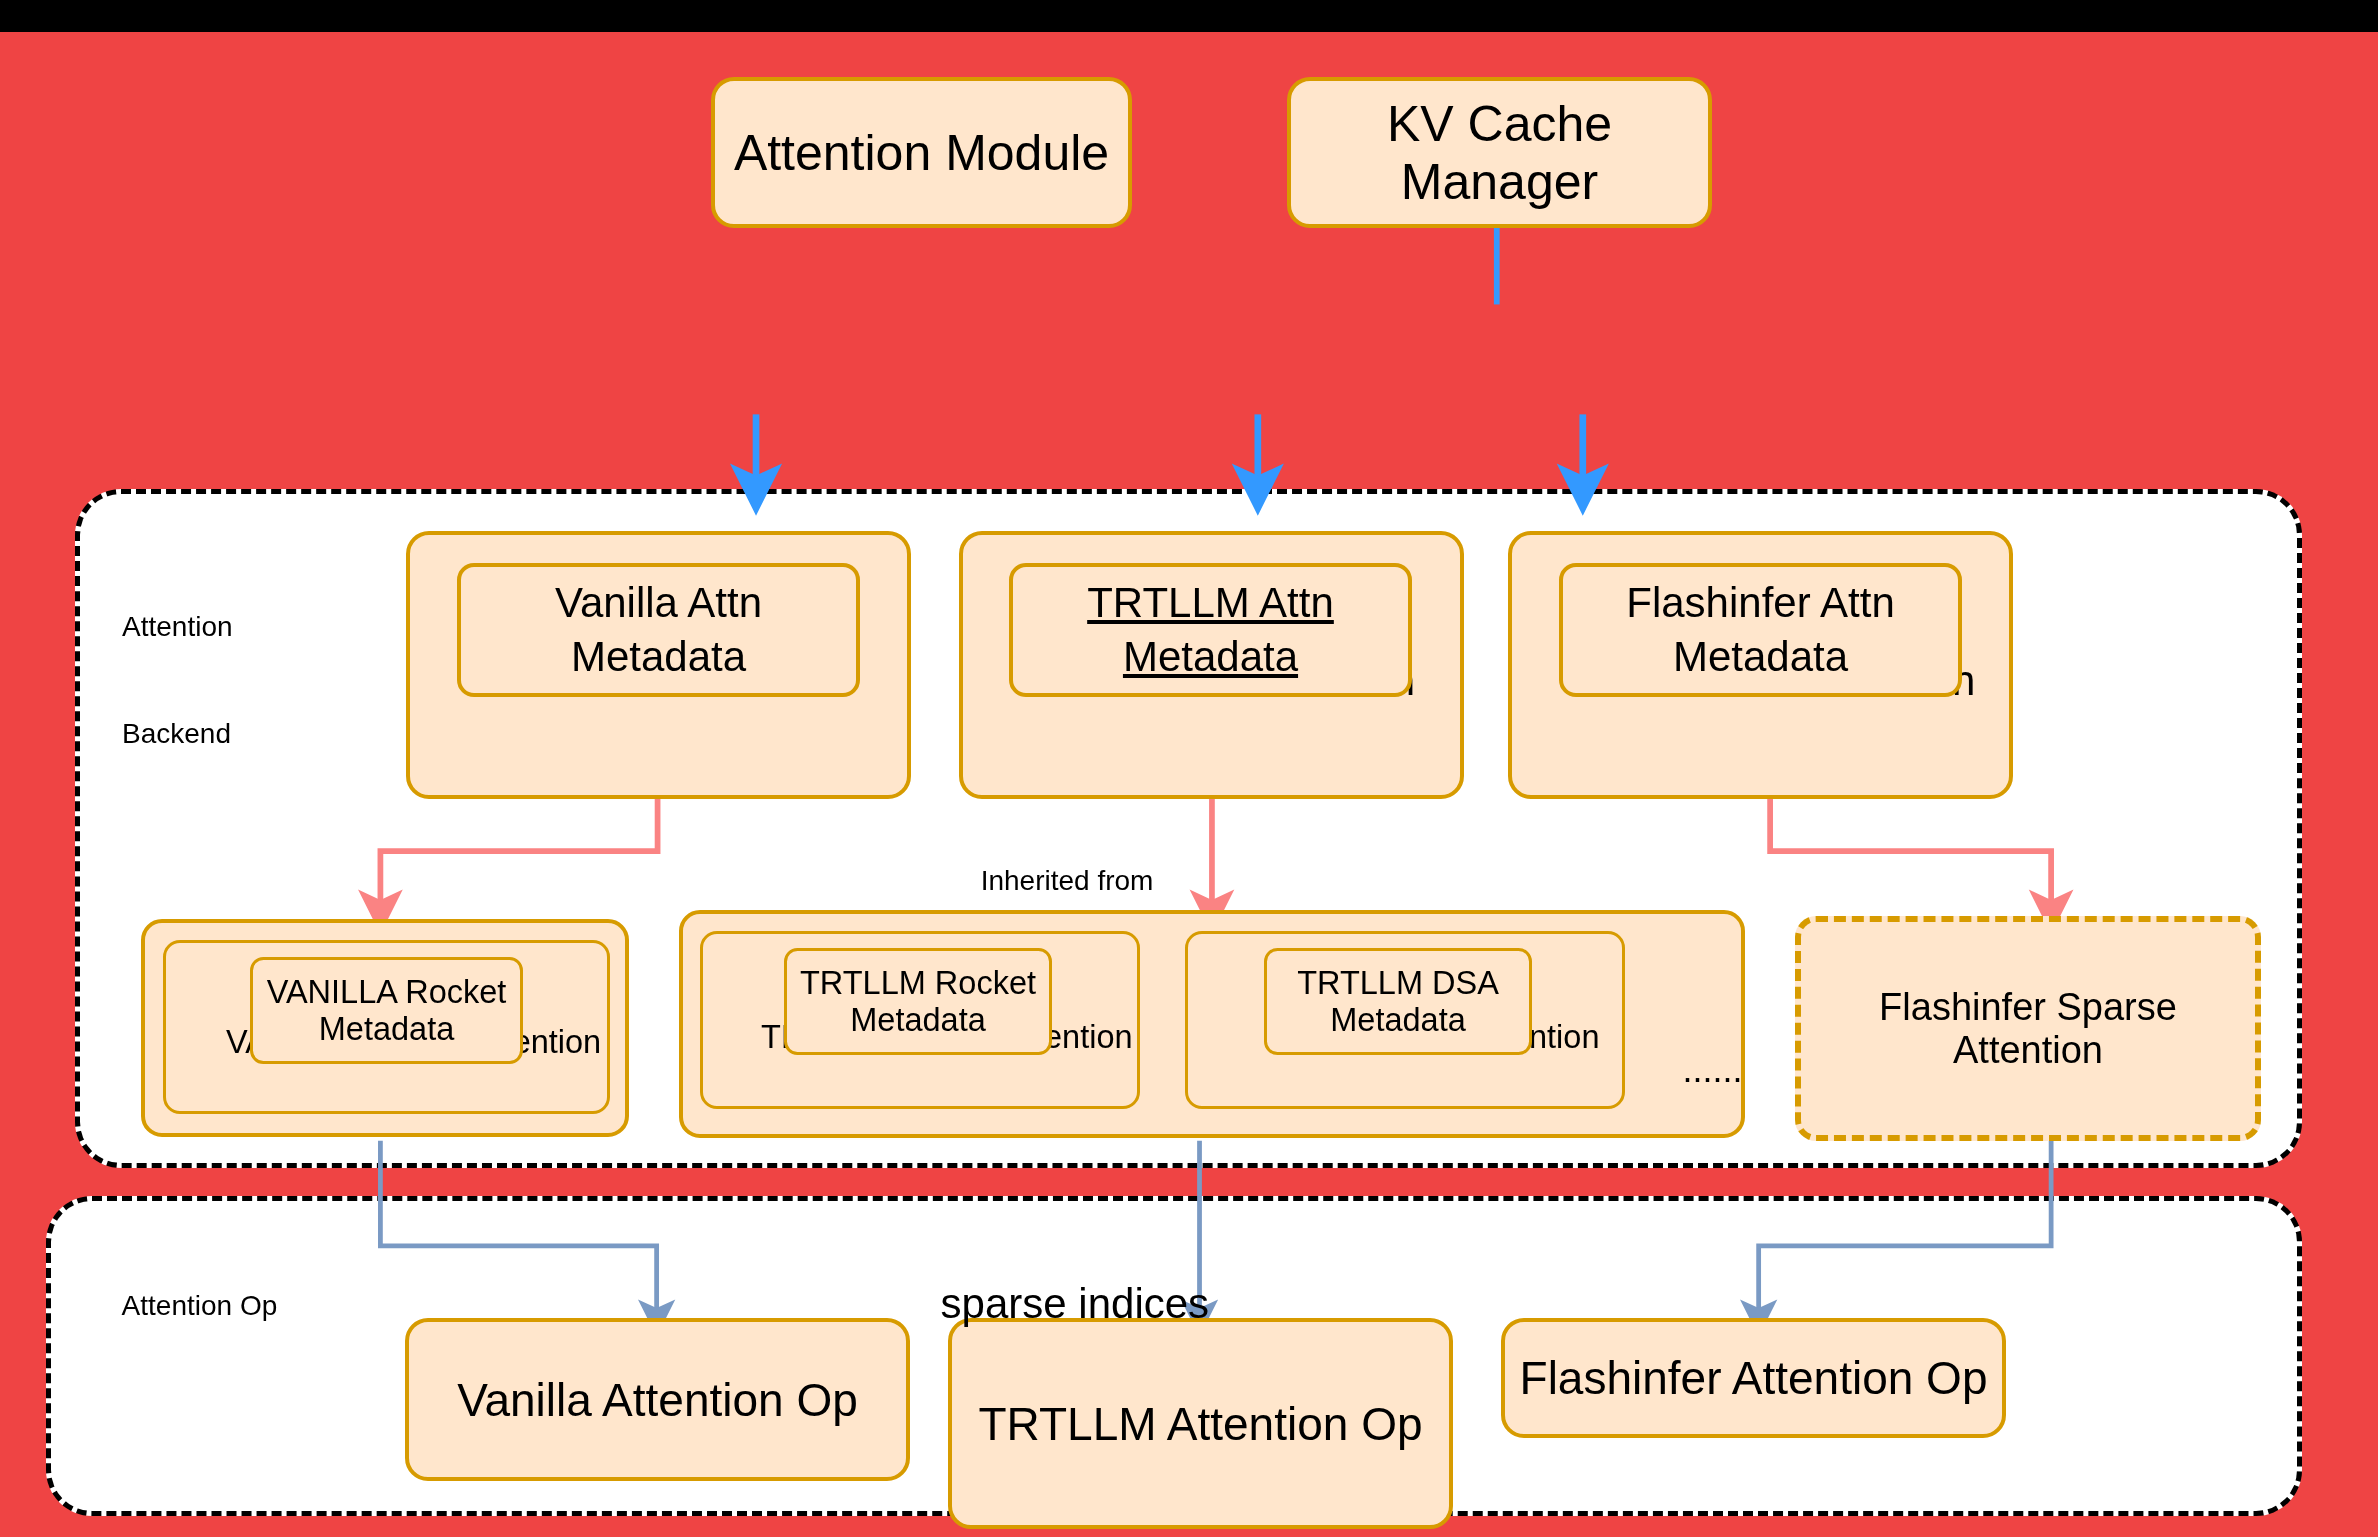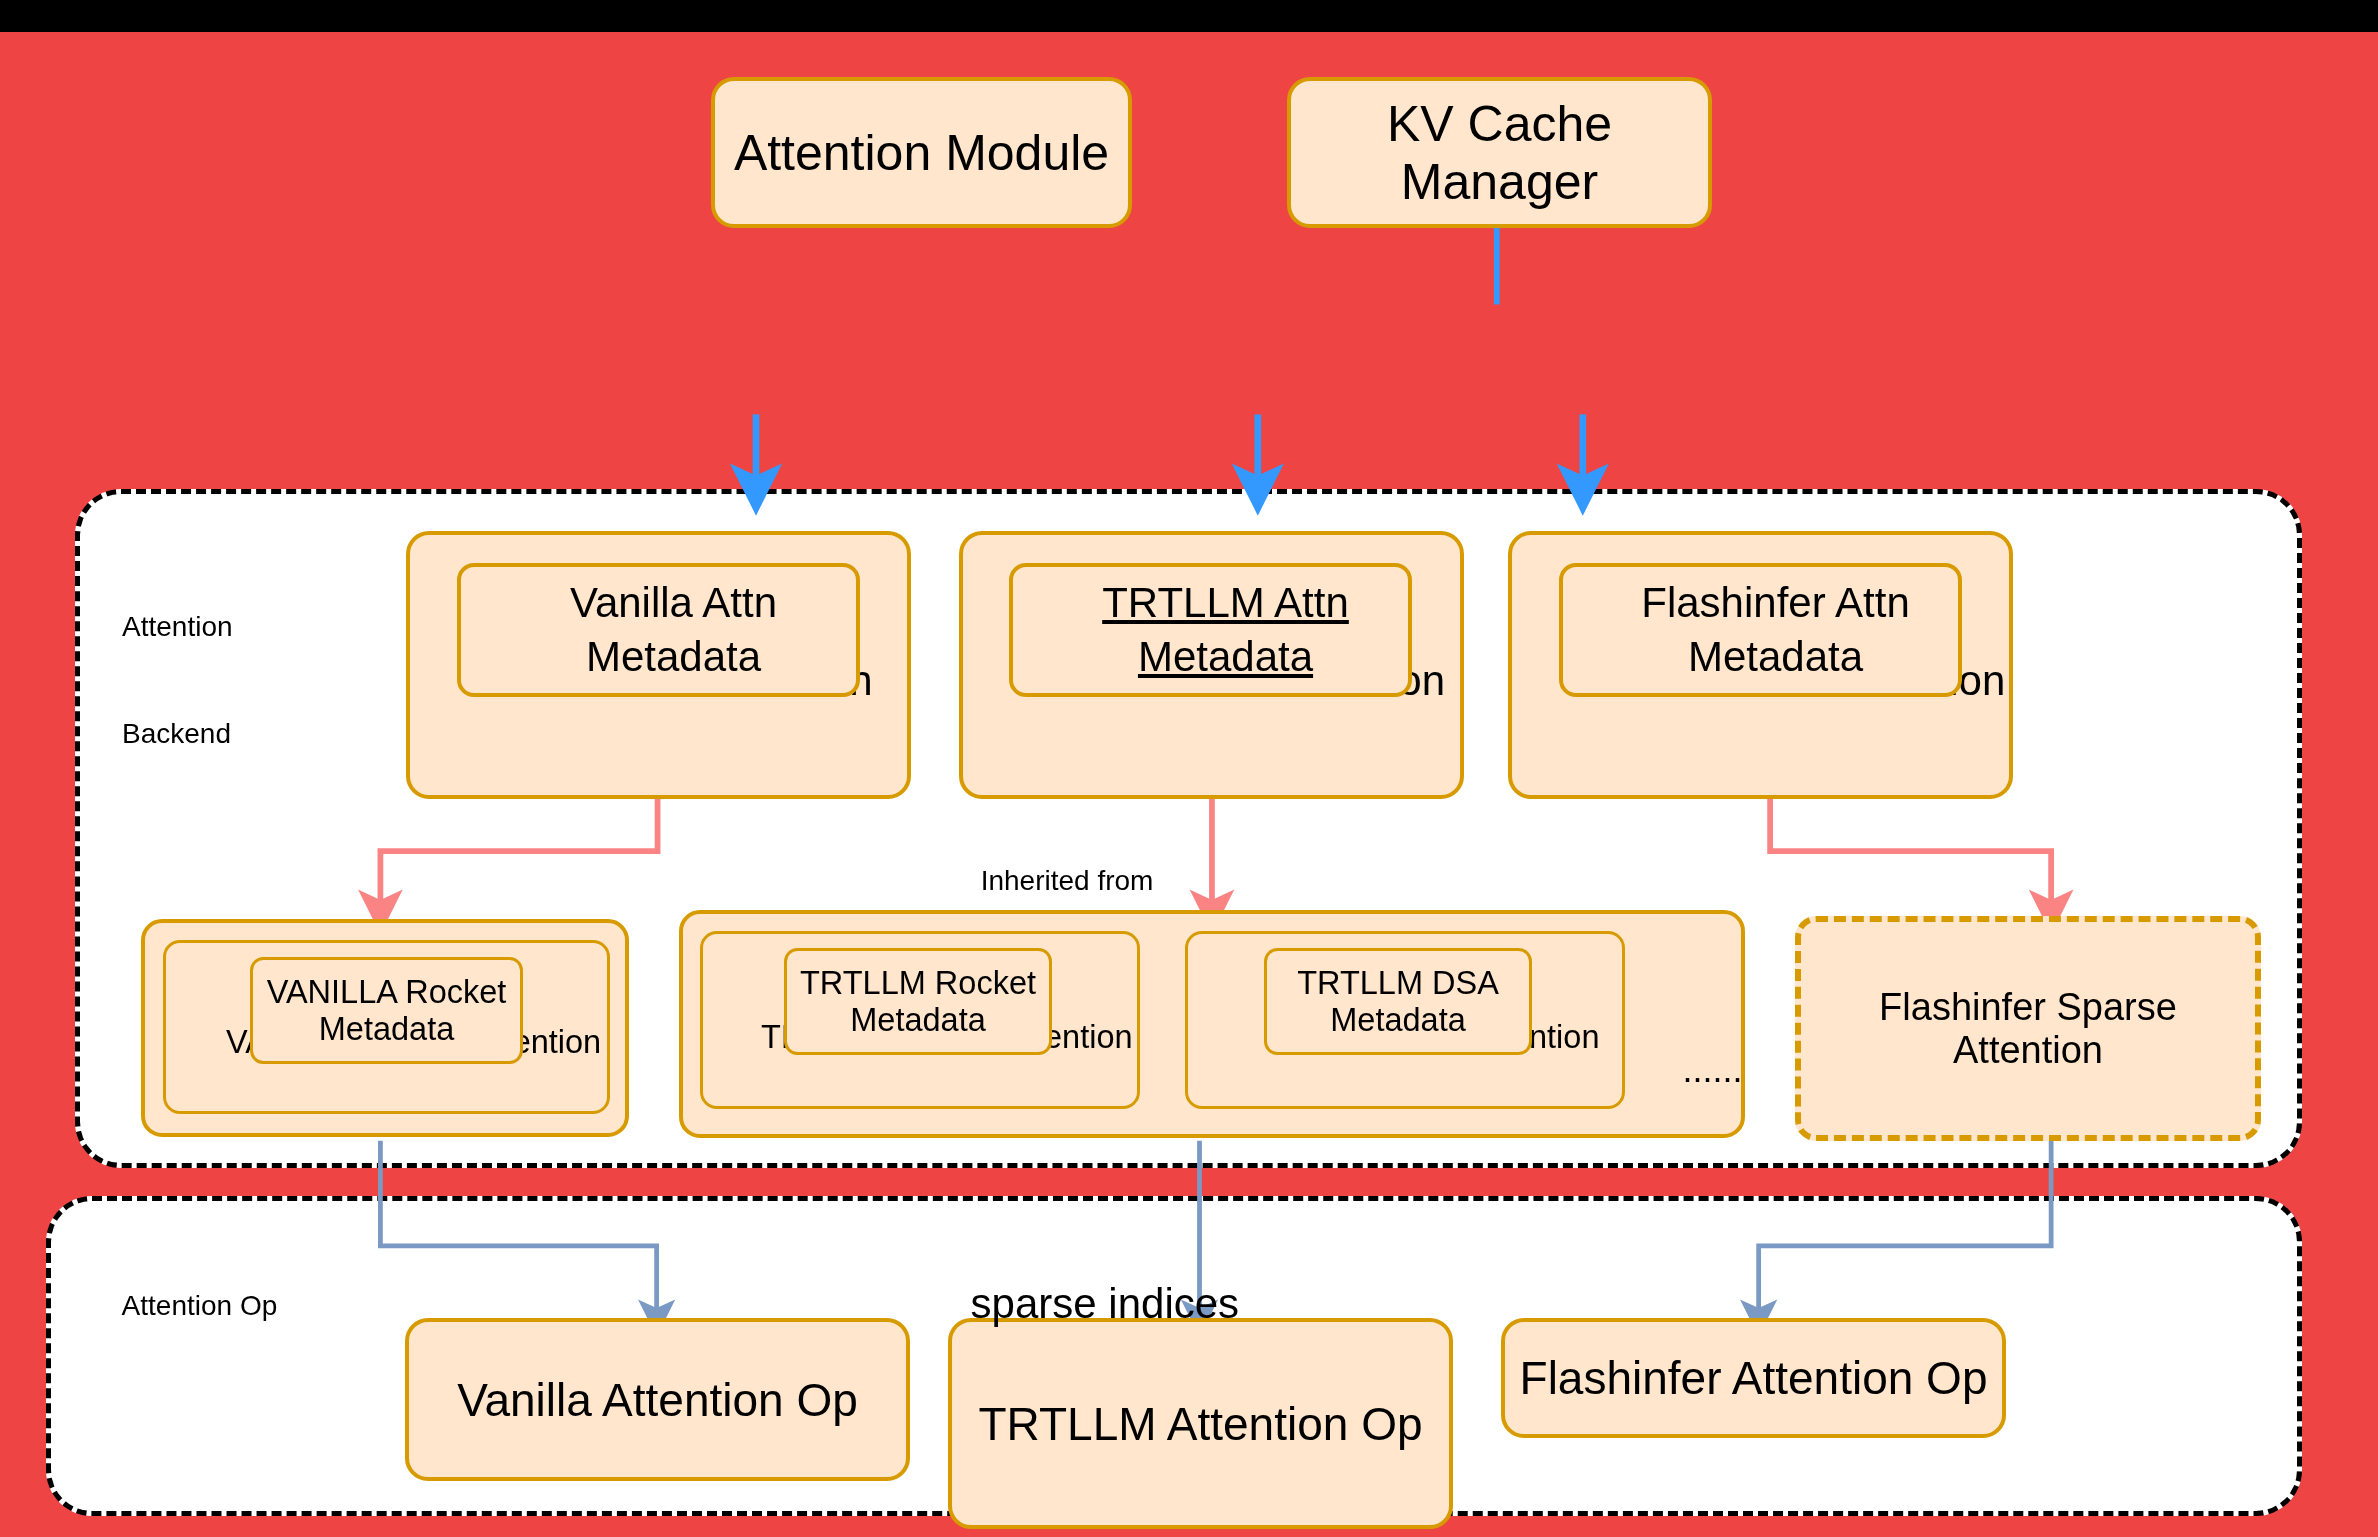--- a/index.html
+++ b/index.html
@@ -66,21 +66,21 @@
     border-radius: 46px;
     z-index: 2;
   }
   .dashed-node {
     border-style: dashed;
     border-width: 6.7px;
   }
   .f34 { font-size: 32.5px; }
   .f38 { font-size: 36px; }
   .f40 { font-size: 38px; }
-  .f44 { font-size: 42px; padding-left: 30px; }
+  .f44 { font-size: 42px; }
   .f46 { font-size: 28px; }
   .f52 { font-size: 50px; }
   .two-line { line-height: 1.28; }
   .stack {
     flex-direction: column;
     justify-content: flex-start;
   }
 </style>
 </head>
 <body>

